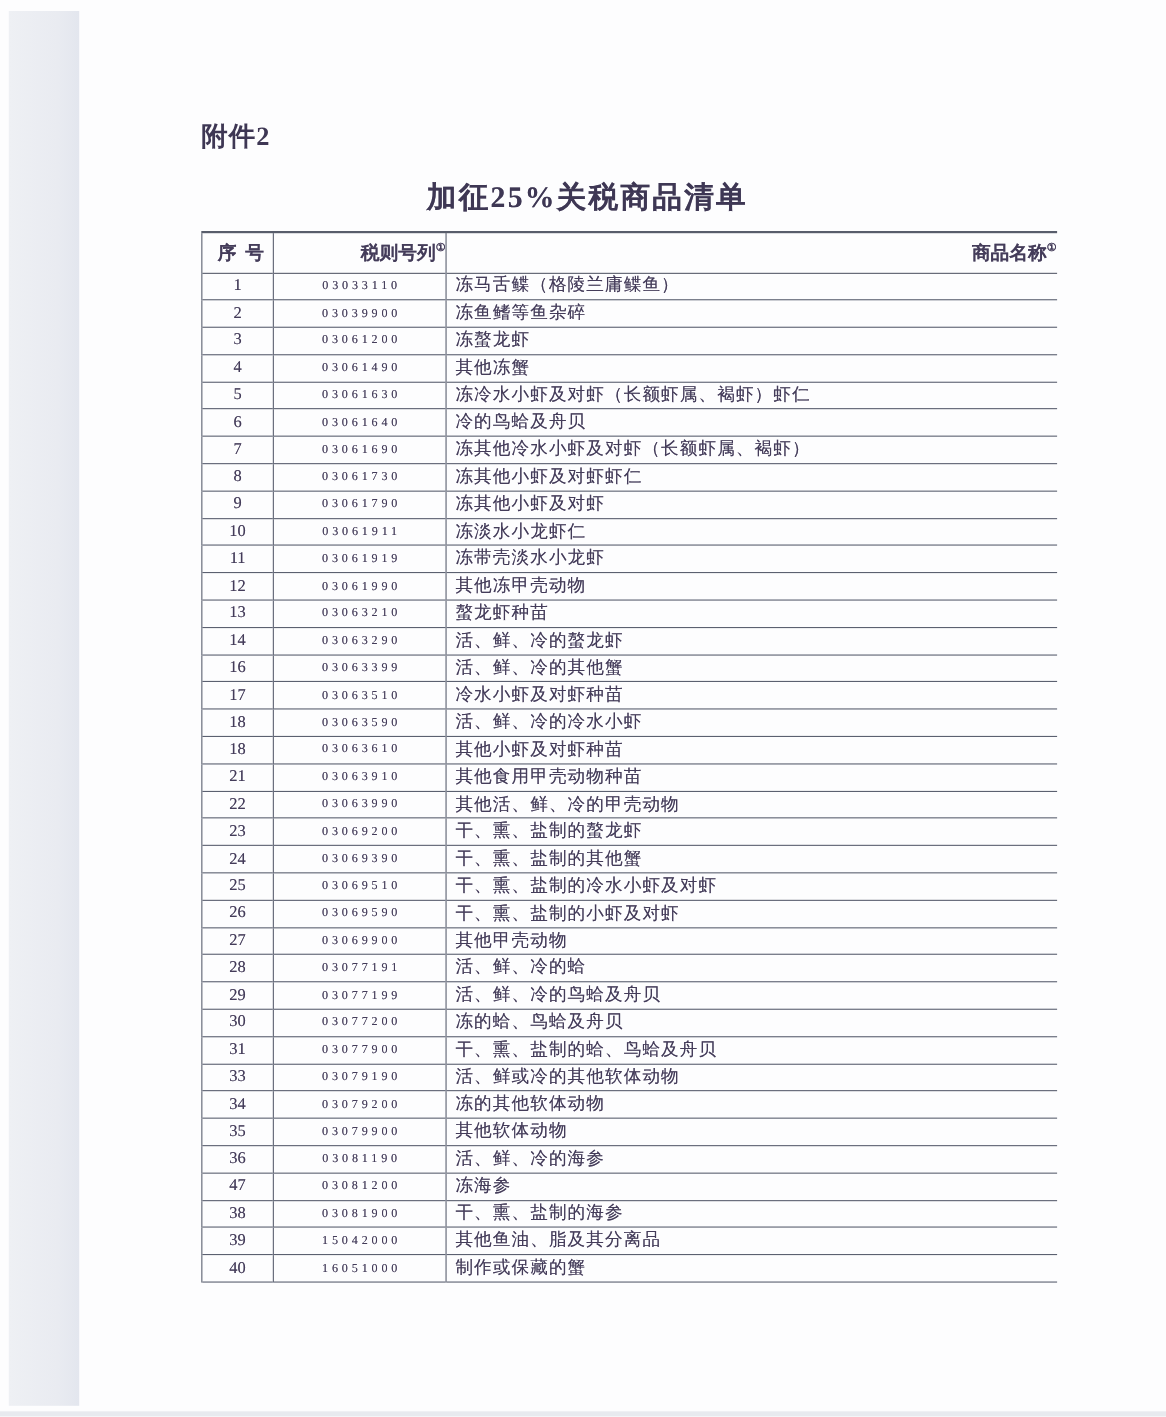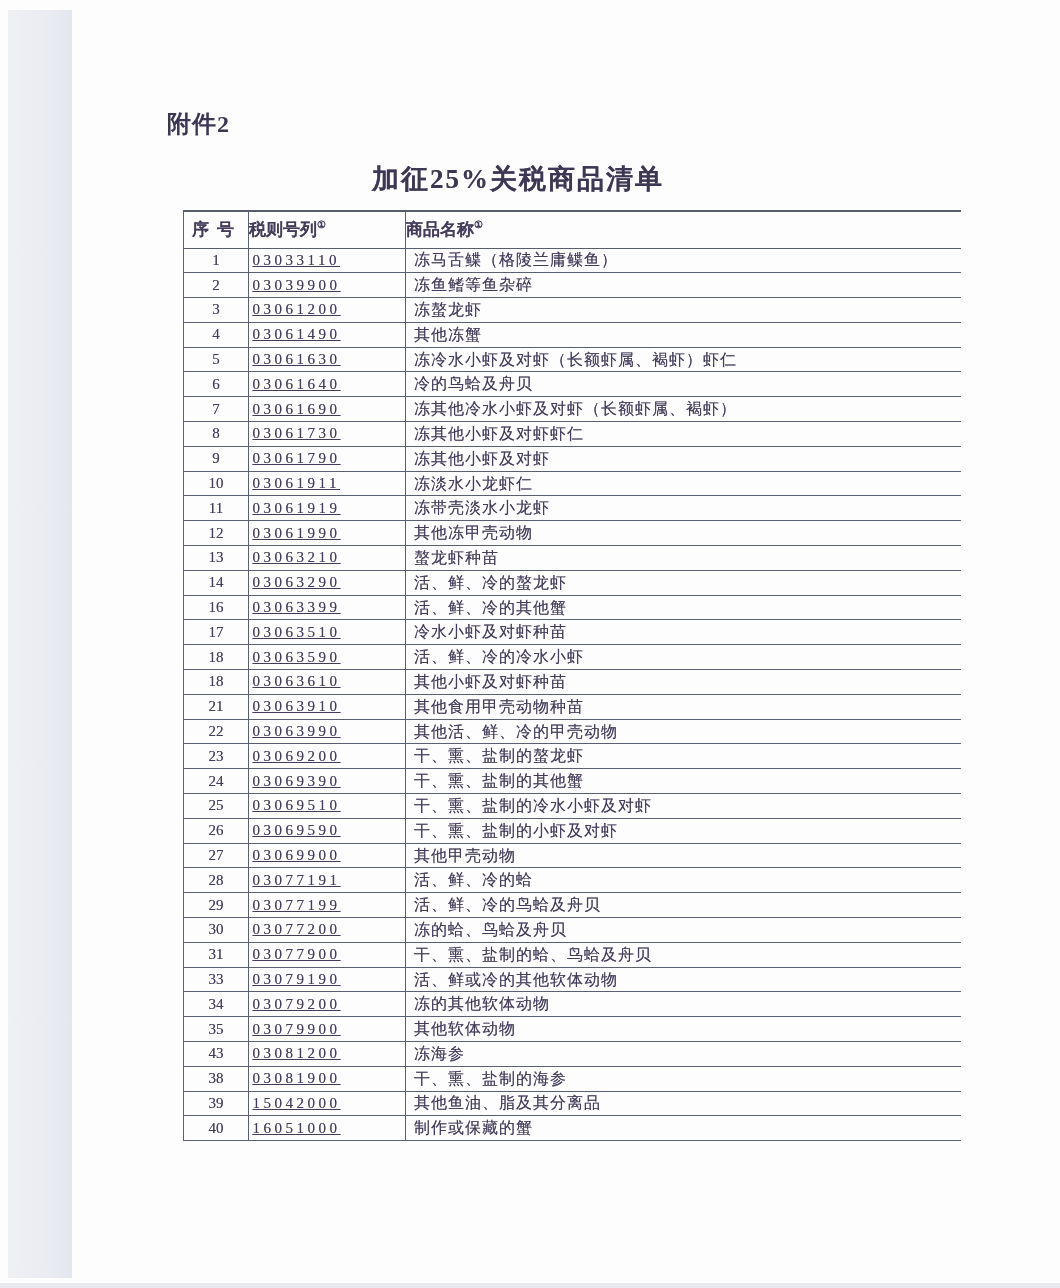--- a/index.html
+++ b/index.html
@@ -31,30 +31,30 @@
   .bottom-strip {
     position: absolute;
     left: 0;
     bottom: 0;
     width: 100%;
     height: 5px;
     background: #e8eaef;
   }
   .attachment-label {
     position: absolute;
-    left: 167px;
+    left: 183px;
     top: 108px;
     font-size: 24px;
     font-weight: bold;
     color: #3e3754;
     letter-spacing: 1px;
   }
   .doc-title {
     position: absolute;
-    left: 0;
+    left: 16px;
     top: 161px;
     width: 1036px;
     text-align: center;
     font-size: 27px;
     font-weight: bold;
     color: #3e3754;
     letter-spacing: 2px;
     text-shadow: 0 0 0.6px rgba(62,55,84,0.65);
   }
   table.tariff-table {
@@ -76,21 +76,21 @@
     border-top: 2px solid #585d6b;
     border-bottom: 1.6px solid #585d6b;
   }
   .tariff-table tbody tr {
     height: 24.8px;
     border-bottom: 1.5px solid #5b6070;
   }
   .tariff-table th {
     font-size: 17px;
     font-weight: bold;
-    text-align: left;
+    text-align: right;
     vertical-align: middle;
     padding: 0;
   }
   .tariff-table td {
     font-size: 16px;
     vertical-align: middle;
     line-height: 1;
     padding: 0;
     overflow: hidden;
     white-space: nowrap;
@@ -101,25 +101,24 @@
   }
   th.cell-code, td.cell-code {
     border-right: 1.5px solid #5b6070;
   }
   th.cell-no { letter-spacing: 8px; text-indent: 8px; }
   td.cell-no {
     text-align: center;
     font-size: 15px;
   }
   td.cell-code {
-    text-align: left;
-    font-size: 15px;
+    text-align: center;
+    font-size: 11px;
     letter-spacing: 3.5px;
     text-indent: 3.5px;
-    text-decoration: underline;
   }
   td.cell-name {
     text-align: left;
     padding-left: 8px;
     letter-spacing: 1px;
   }
   sup.footnote-mark {
     font-size: 10px;
     font-weight: bold;
     vertical-align: super;
@@ -309,21 +308,26 @@
           <td class="cell-no">34</td>
           <td class="cell-code">03079200</td>
           <td class="cell-name">冻的其他软体动物</td>
         </tr>
         <tr>
           <td class="cell-no">35</td>
           <td class="cell-code">03079900</td>
           <td class="cell-name">其他软体动物</td>
         </tr>
         <tr>
-          <td class="cell-no">43</td>
+          <td class="cell-no">36</td>
+          <td class="cell-code">03081190</td>
+          <td class="cell-name">活、鲜、冷的海参</td>
+        </tr>
+        <tr>
+          <td class="cell-no">47</td>
           <td class="cell-code">03081200</td>
           <td class="cell-name">冻海参</td>
         </tr>
         <tr>
           <td class="cell-no">38</td>
           <td class="cell-code">03081900</td>
           <td class="cell-name">干、熏、盐制的海参</td>
         </tr>
         <tr>
           <td class="cell-no">39</td>

